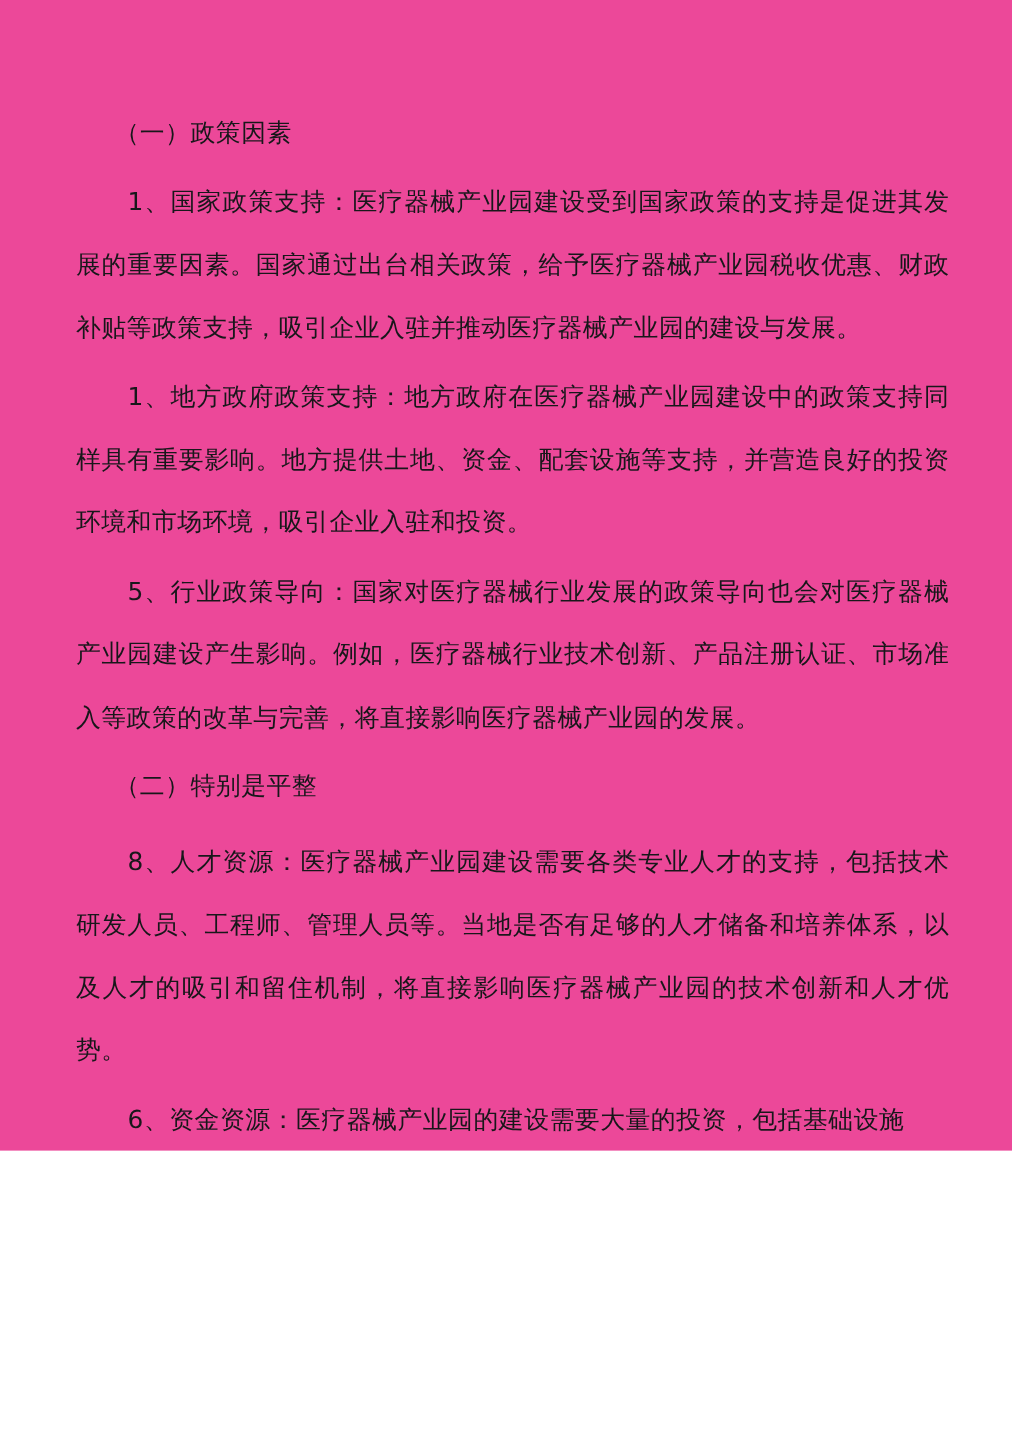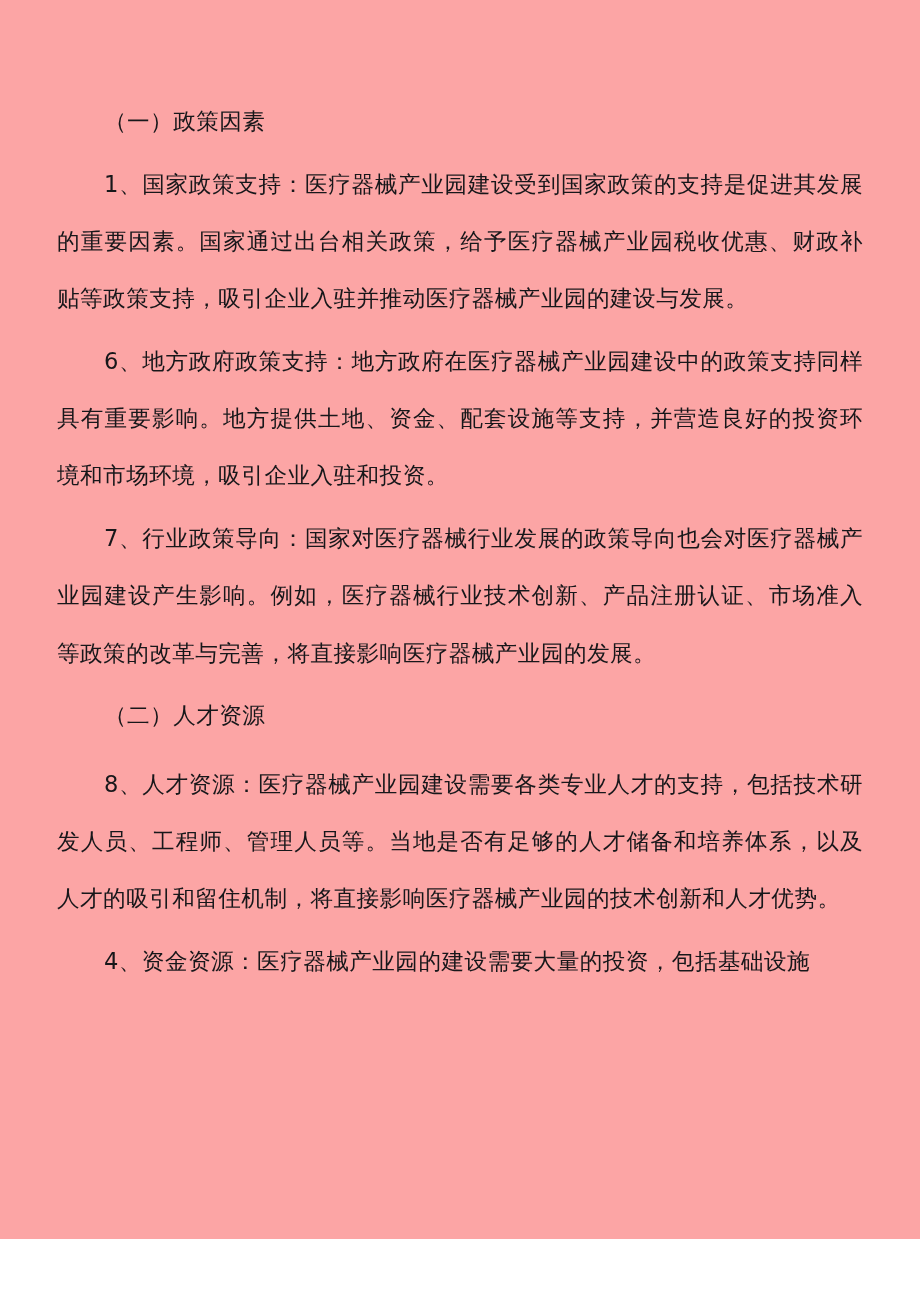--- a/index.html
+++ b/index.html
@@ -9,22 +9,22 @@
   }
   body {
     width: 920px;
     height: 1301px;
     overflow: hidden;
     font-family: "DejaVu Sans", "Liberation Sans", sans-serif;
   }
   #page {
     position: relative;
     width: 920px;
-    height: 1239px;
-    background: #fca5a5;
+    height: 1046px;
+    background: #ec4899;
     box-sizing: border-box;
     padding: 0;
   }
   #doc-body {
     position: absolute;
     left: 57px;
     top: 0;
     width: 806px;
   }
   .para {
@@ -36,20 +36,21 @@
     text-justify: inter-character;
     text-align-last: left;
     letter-spacing: 0.45px;
     font-weight: 400;
     font-family: "DejaVu Sans", "Liberation Sans", sans-serif;
     word-break: break-all;
     -webkit-font-smoothing: antialiased;
   }
   .para.indent {
     text-indent: 47px;
+    margin-left: 12px;
   }
   .heading {
     margin: 0;
     color: #17171a;
     font-size: 22.6px;
     line-height: 57.2px;
     text-indent: 47px;
     letter-spacing: 0.45px;
     font-weight: 400;
     text-align: left;
@@ -72,36 +73,36 @@
   <div id="doc-body" style="top:93px;">
 
     <p class="heading">（一）政策因素</p>
 
     <div class="gap"></div>
 
     <p class="para indent">1、国家政策支持：医疗器械产业园建设受到国家政策的支持是促进其发展的重要因素。国家通过出台相关政策，给予医疗器械产业园税收优惠、财政补贴等政策支持，吸引企业入驻并推动医疗器械产业园的建设与发展。</p>
 
     <div class="gap"></div>
 
-    <p class="para indent">6、地方政府政策支持：地方政府在医疗器械产业园建设中的政策支持同样具有重要影响。地方提供土地、资金、配套设施等支持，并营造良好的投资环境和市场环境，吸引企业入驻和投资。</p>
+    <p class="para indent">1、地方政府政策支持：地方政府在医疗器械产业园建设中的政策支持同样具有重要影响。地方提供土地、资金、配套设施等支持，并营造良好的投资环境和市场环境，吸引企业入驻和投资。</p>
 
     <div class="gap"></div>
 
-    <p class="para indent">7、行业政策导向：国家对医疗器械行业发展的政策导向也会对医疗器械产业园建设产生影响。例如，医疗器械行业技术创新、产品注册认证、市场准入等政策的改革与完善，将直接影响医疗器械产业园的发展。</p>
+    <p class="para indent">5、行业政策导向：国家对医疗器械行业发展的政策导向也会对医疗器械产业园建设产生影响。例如，医疗器械行业技术创新、产品注册认证、市场准入等政策的改革与完善，将直接影响医疗器械产业园的发展。</p>
 
     <div class="gap"></div>
 
-    <p class="heading">（二）人才资源</p>
+    <p class="heading">（二）特别是平整</p>
 
     <div class="gap"></div>
 
 
     <div class="gap"></div>
 
     <p class="para indent">8、人才资源：医疗器械产业园建设需要各类专业人才的支持，包括技术研发人员、工程师、管理人员等。当地是否有足够的人才储备和培养体系，以及人才的吸引和留住机制，将直接影响医疗器械产业园的技术创新和人才优势。</p>
 
     <div class="gap"></div>
 
-    <p class="para indent">4、资金资源：医疗器械产业园的建设需要大量的投资，包括基础设施</p>
+    <p class="para indent">6、资金资源：医疗器械产业园的建设需要大量的投资，包括基础设施</p>
 
   </div>
 
 </div>
 
 </body></html>

